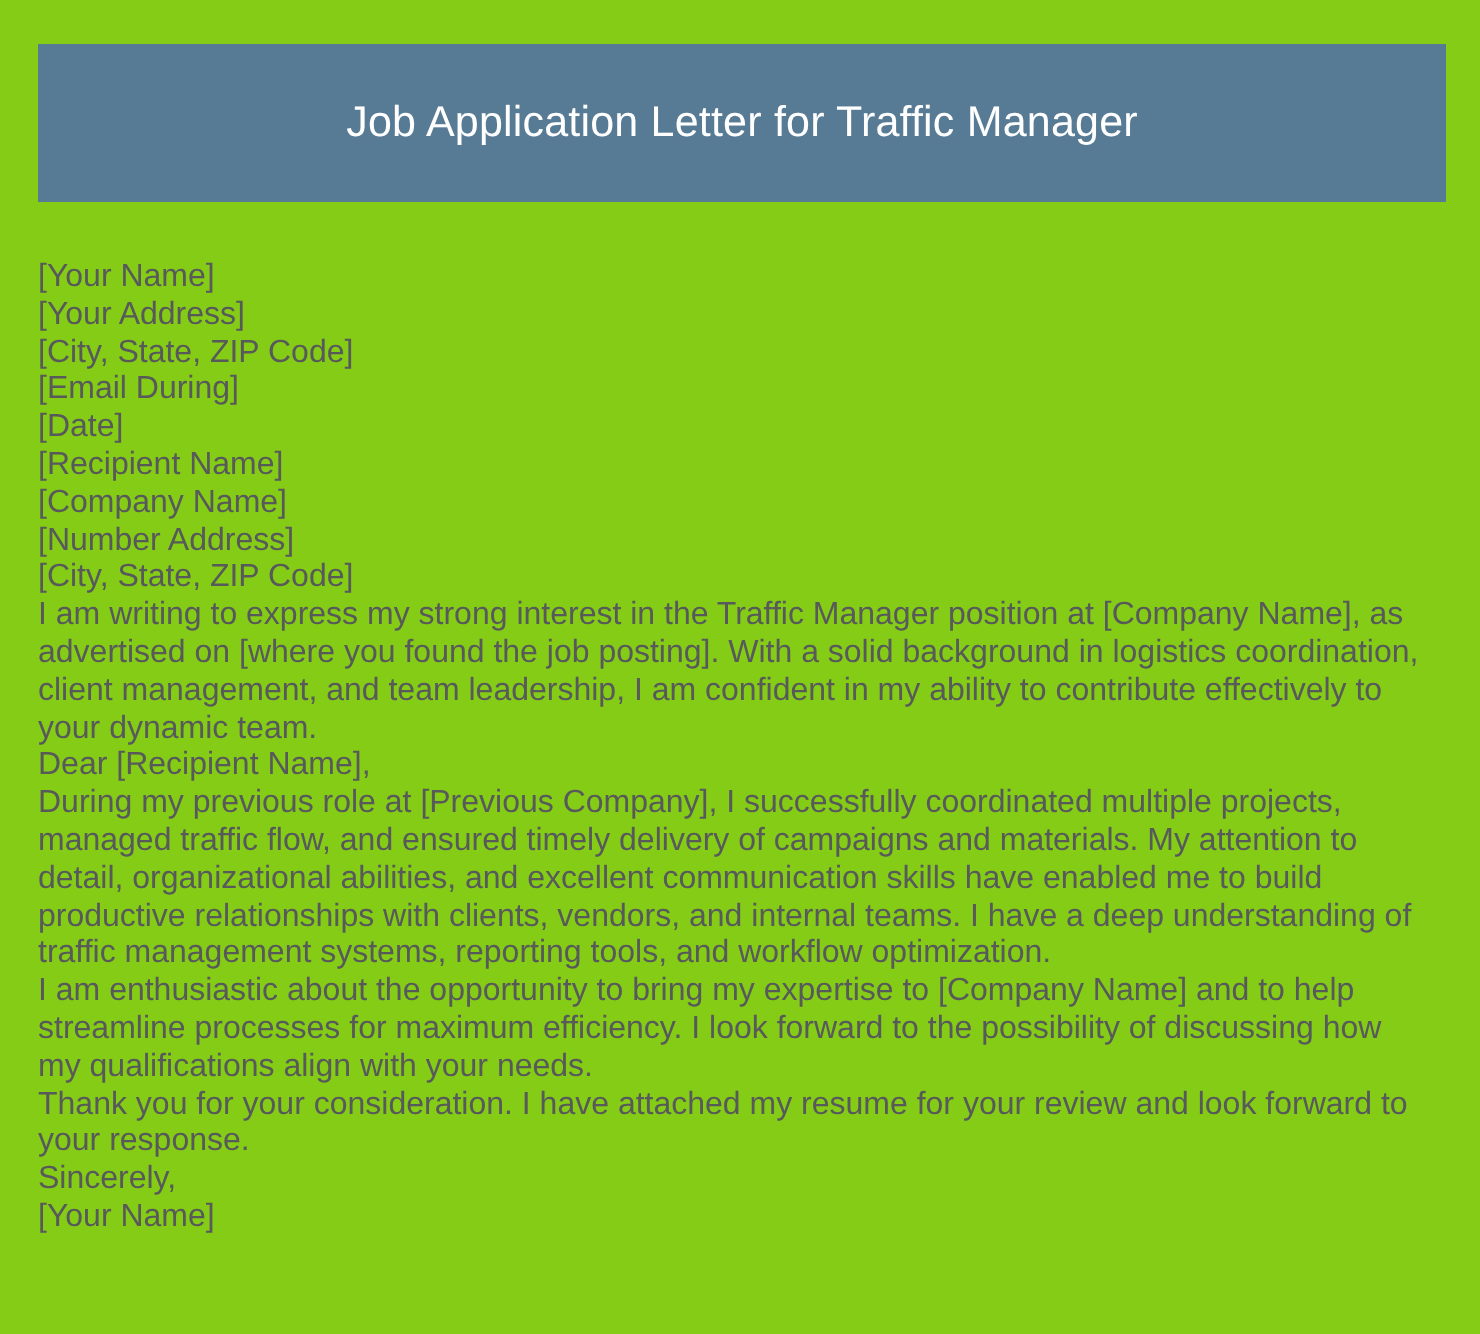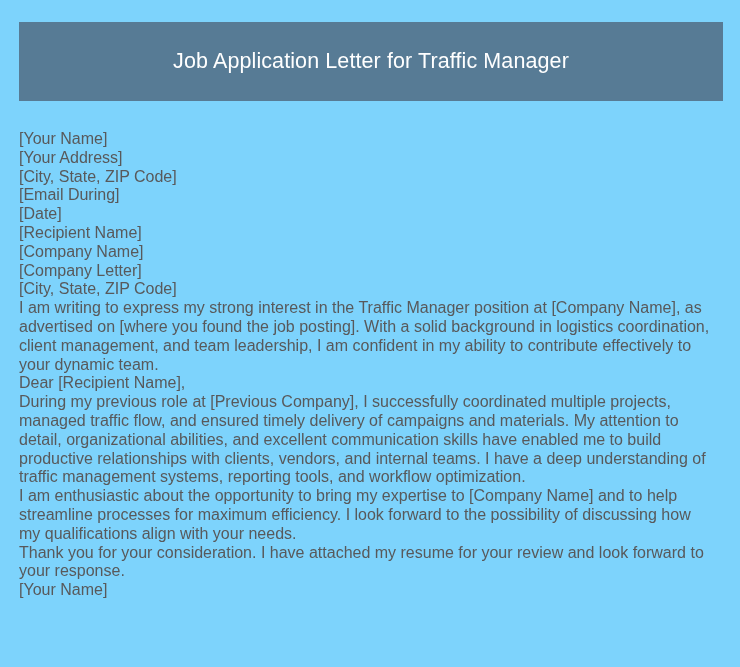--- a/index.html
+++ b/index.html
@@ -11,21 +11,21 @@
     width: 740px;
     height: 667px;
     overflow: hidden;
     font-family: "Liberation Sans", sans-serif;
     -webkit-font-smoothing: antialiased;
   }
   .page {
     position: relative;
     width: 740px;
     height: 667px;
-    background: #7dd3fc;
+    background: #84cc16;
     box-sizing: border-box;
   }
   .doc-header {
     position: absolute;
     left: 19px;
     top: 22px;
     width: 704px;
     height: 79px;
     background: #577b95;
     display: flex;
@@ -71,23 +71,24 @@
   </div>
 
   <div class="letter-body">
     <p class="letter-line">[Your Name]</p>
     <p class="letter-line">[Your Address]</p>
     <p class="letter-line">[City, State, ZIP Code]</p>
     <p class="letter-line">[Email During]</p>
     <p class="letter-line">[Date]</p>
     <p class="letter-line">[Recipient Name]</p>
     <p class="letter-line">[Company Name]</p>
-    <p class="letter-line">[Company Letter]</p>
+    <p class="letter-line">[Number Address]</p>
     <p class="letter-line">[City, State, ZIP Code]</p>
     <p class="letter-line">I am writing to express my strong interest in the Traffic Manager position at [Company Name], as advertised on [where you found the job posting]. With a solid background in logistics coordination, client management, and team leadership, I am confident in my ability to contribute effectively to your dynamic team.</p>
     <p class="letter-line">Dear [Recipient Name],</p>
     <p class="letter-line">During my previous role at [Previous Company], I successfully coordinated multiple projects, managed traffic flow, and ensured timely delivery of campaigns and materials. My attention to detail, organizational abilities, and excellent communication skills have enabled me to build productive relationships with clients, vendors, and internal teams. I have a deep understanding of traffic management systems, reporting tools, and workflow optimization.</p>
     <p class="letter-line">I am enthusiastic about the opportunity to bring my expertise to [Company Name] and to help streamline processes for maximum efficiency. I look forward to the possibility of discussing how my qualifications align with your needs.</p>
     <p class="letter-line">Thank you for your consideration. I have attached my resume for your review and look forward to your response.</p>
+    <p class="letter-line">Sincerely,</p>
     <p class="letter-line">[Your Name]</p>
   </div>
 
 </div>
 
 </body></html>

